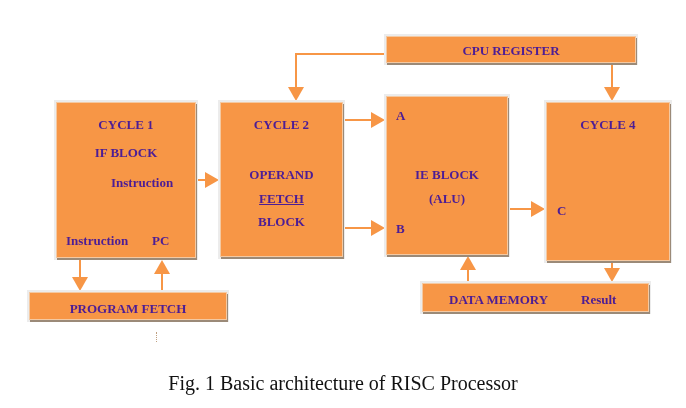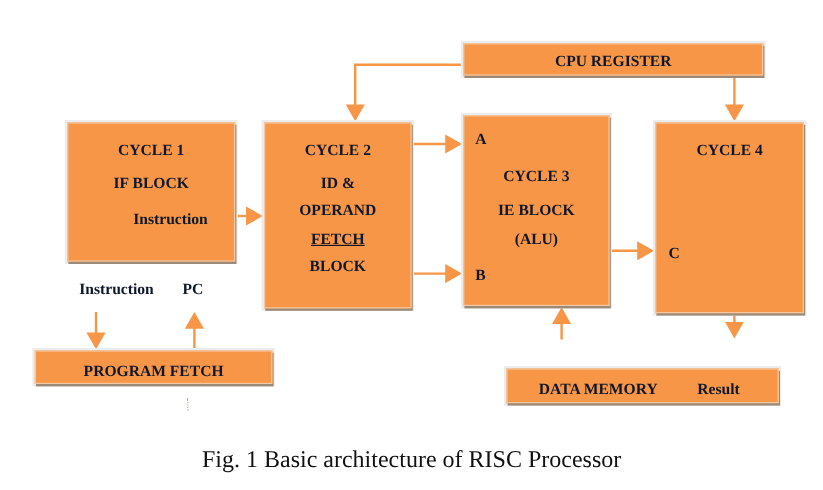--- a/index.html
+++ b/index.html
@@ -1,21 +1,21 @@
 <!DOCTYPE html>
 <html><head>
 <meta charset="utf-8">
 <style>
   html, body { margin:0; padding:0; background:#ffffff; }
   body { width:686px; height:408px; position:relative; overflow:hidden;
          font-family: "Liberation Serif", "DejaVu Serif", serif; }
   .box { position:absolute; background:#f79646; box-sizing:border-box;
          border:1px solid #f4c9a2;
          box-shadow: 1px 2px 0 #9b8a78, 0 0 0 2px #ececec; color:#111; }
-  .t { position:absolute; font-weight:bold; font-size:13px; white-space:nowrap; color:#0f172a; }
+  .t { position:absolute; font-weight:bold; font-size:13px; white-space:nowrap; color:#4c1d95; }
   .center { left:0; right:0; text-align:center; }
   svg.wires { position:absolute; left:0; top:0; }
   .caption { position:absolute; left:0; right:0; top:372px; text-align:center;
              font-size:20px; color:#111; }
   .dot { position:absolute; left:156px; top:332px; width:2px; height:10px;
          border-left:1px dotted #c0a080; }
 </style>
 </head>
 <body>
 
@@ -46,53 +46,51 @@
     <path d="M468,283 L468,258" marker-end="url(#ah)"></path>
 
     <path d="M612,262 L612,280" marker-end="url(#ah)"></path>
   </g>
 </svg>
 
 <div class="box" style="left:386px; top:36px; width:250px; height:27px;">
   <span class="t center" style="top:6px;">CPU REGISTER</span>
 </div>
 
-<div class="box" style="left:56px; top:102px; width:140px; height:116px;">
+<div class="box" style="left:56px; top:102px; width:140px; height:156px;">
   <span class="t center" style="top:14px;">CYCLE 1</span>
   <span class="t center" style="top:42px;">IF BLOCK</span>
   <span class="t" style="left:54px; top:72px;">Instruction</span>
   <span class="t" style="left:9px; top:130px;">Instruction</span>
   <span class="t" style="left:95px; top:130px;">PC</span>
 </div>
 
 <div class="box" style="left:220px; top:102px; width:123px; height:155px;">
   <span class="t center" style="top:14px;">CYCLE 2</span>
-  <span class="t center" style="top:42px;">ID &amp;</span>
   <span class="t center" style="top:64px;">OPERAND</span>
   <span class="t center" style="top:88px;text-decoration:underline;">FETCH</span>
   <span class="t center" style="top:111px;">BLOCK</span>
 </div>
 
 <div class="box" style="left:386px; top:96px; width:122px; height:159px;">
   <span class="t" style="left:9px; top:11px;">A</span>
-  <span class="t center" style="top:42px;">CYCLE 3</span>
   <span class="t center" style="top:70px;">IE BLOCK</span>
   <span class="t center" style="top:94px;">(ALU)</span>
   <span class="t" style="left:9px; top:124px;">B</span>
 </div>
 
 <div class="box" style="left:546px; top:102px; width:124px; height:159px;">
   <span class="t center" style="top:14px;">CYCLE 4</span>
   <span class="t" style="left:10px; top:100px;">C</span>
 </div>
 
 <div class="box" style="left:29px; top:292px; width:198px; height:28px;">
   <span class="t center" style="top:8px;">PROGRAM FETCH</span>
 </div>
 
-<div class="box" style="left:422px; top:283px; width:227px; height:29px;margin-top:24px;">
+<div class="box" style="left:422px; top:283px; width:227px; height:29px;">
   <span class="t" style="left:26px; top:8px;">DATA MEMORY</span>
   <span class="t" style="left:158px; top:8px;">Result</span>
 </div>
 
 <div class="dot"></div>
 
 <div class="caption">Fig. 1 Basic architecture of RISC Processor</div>
 
 </body></html>

